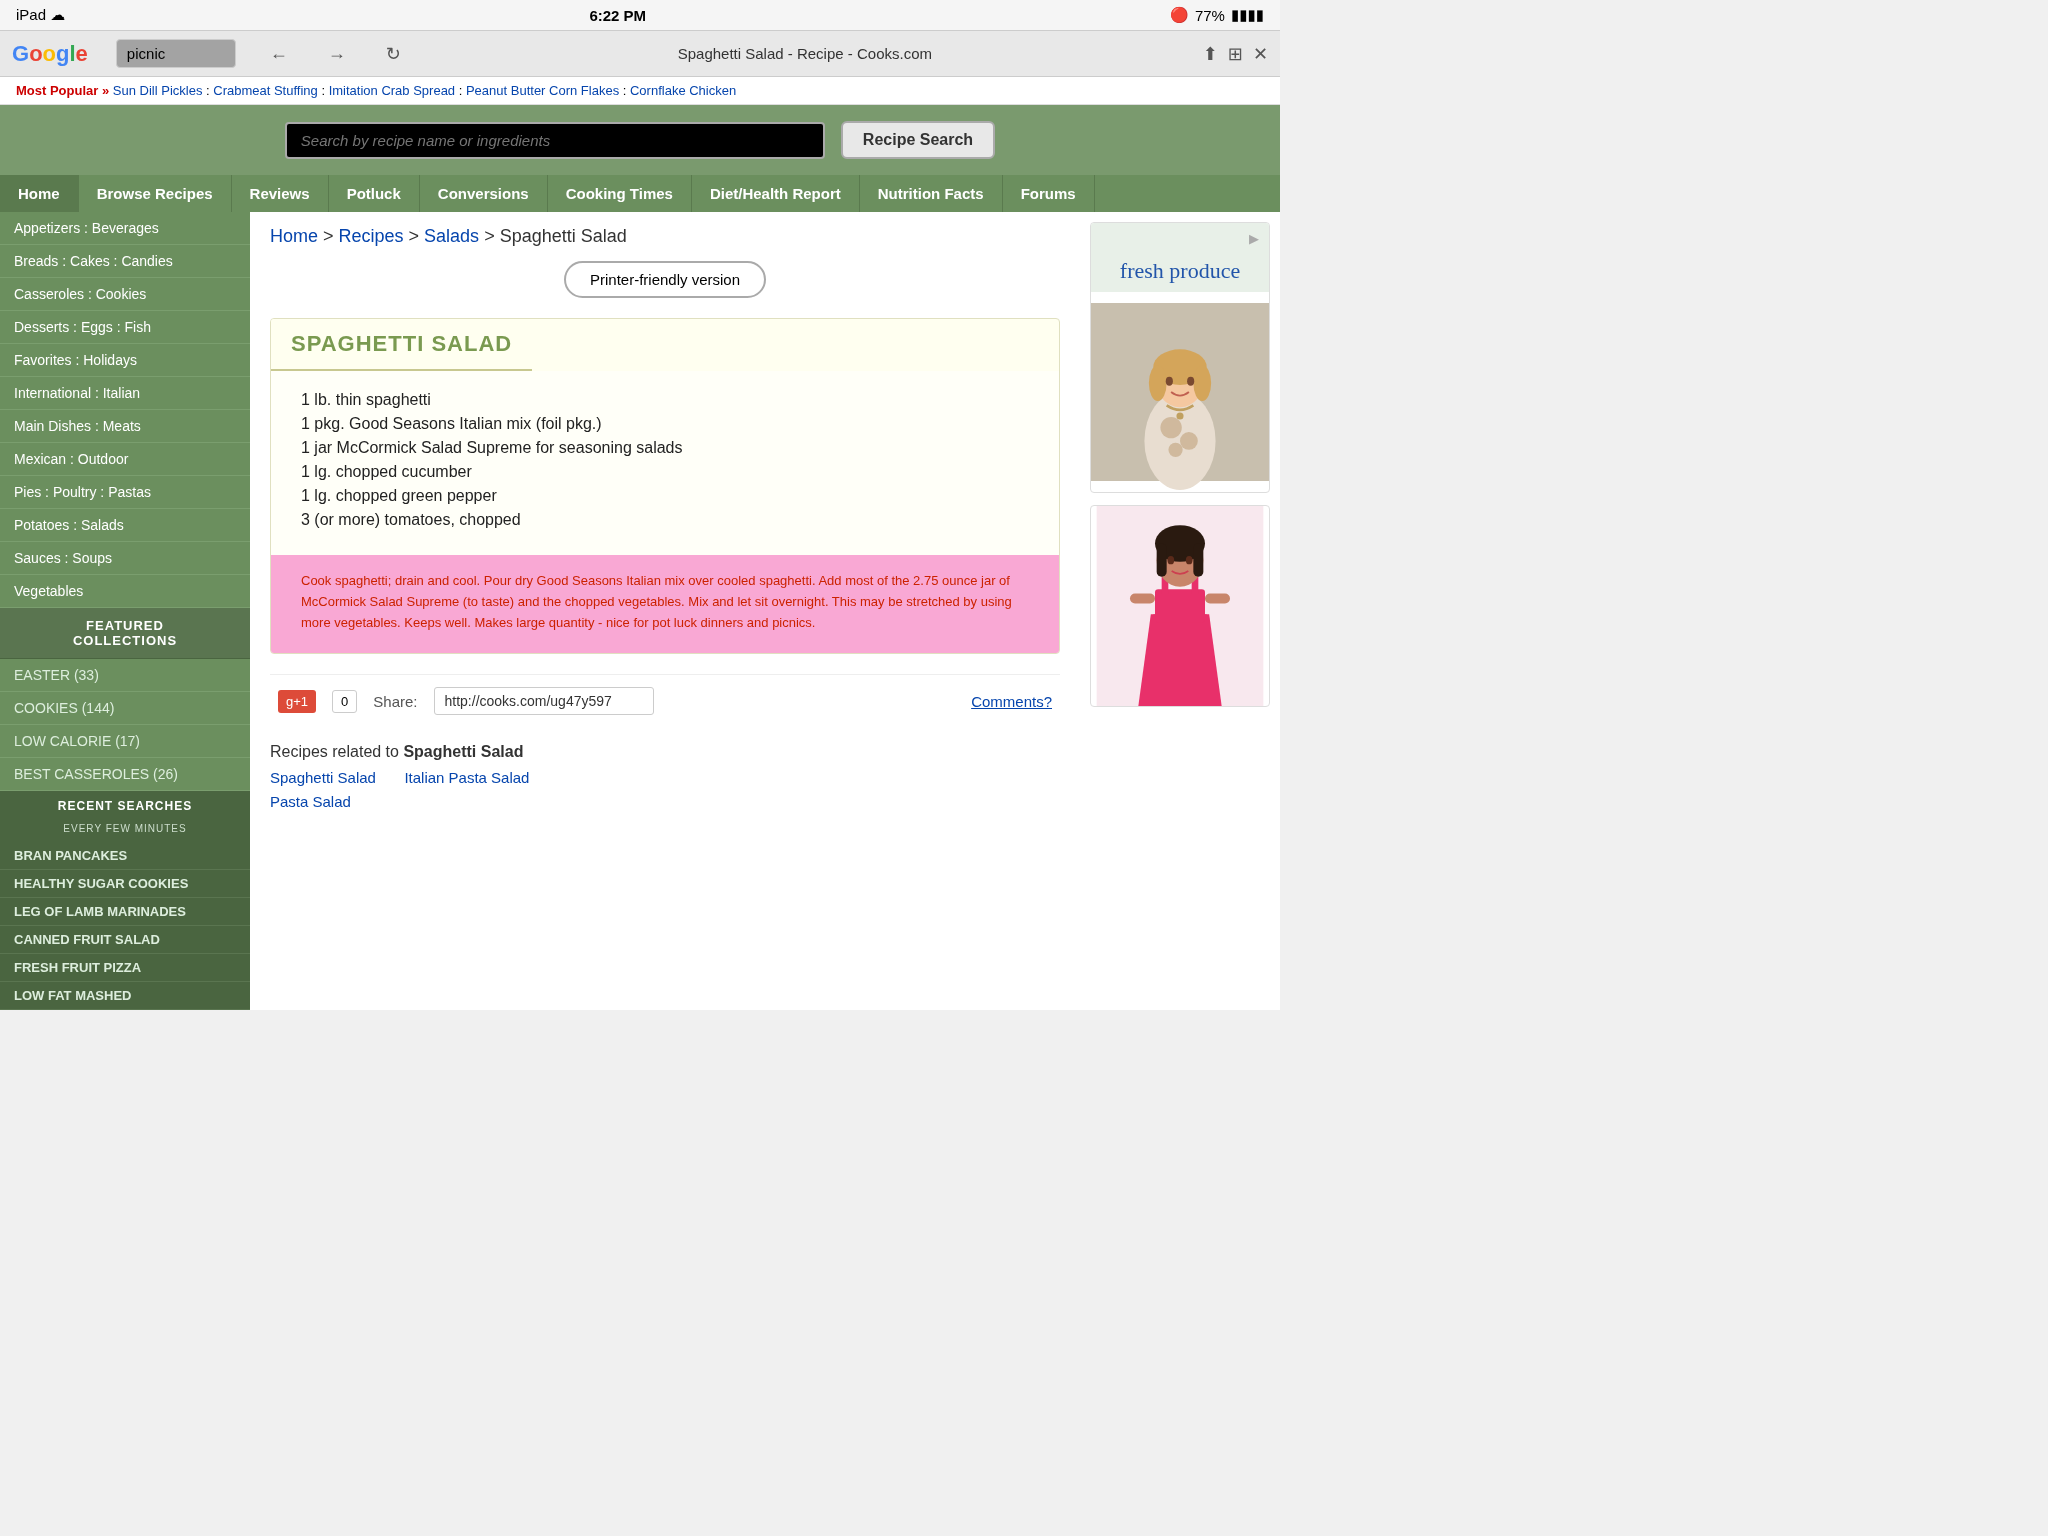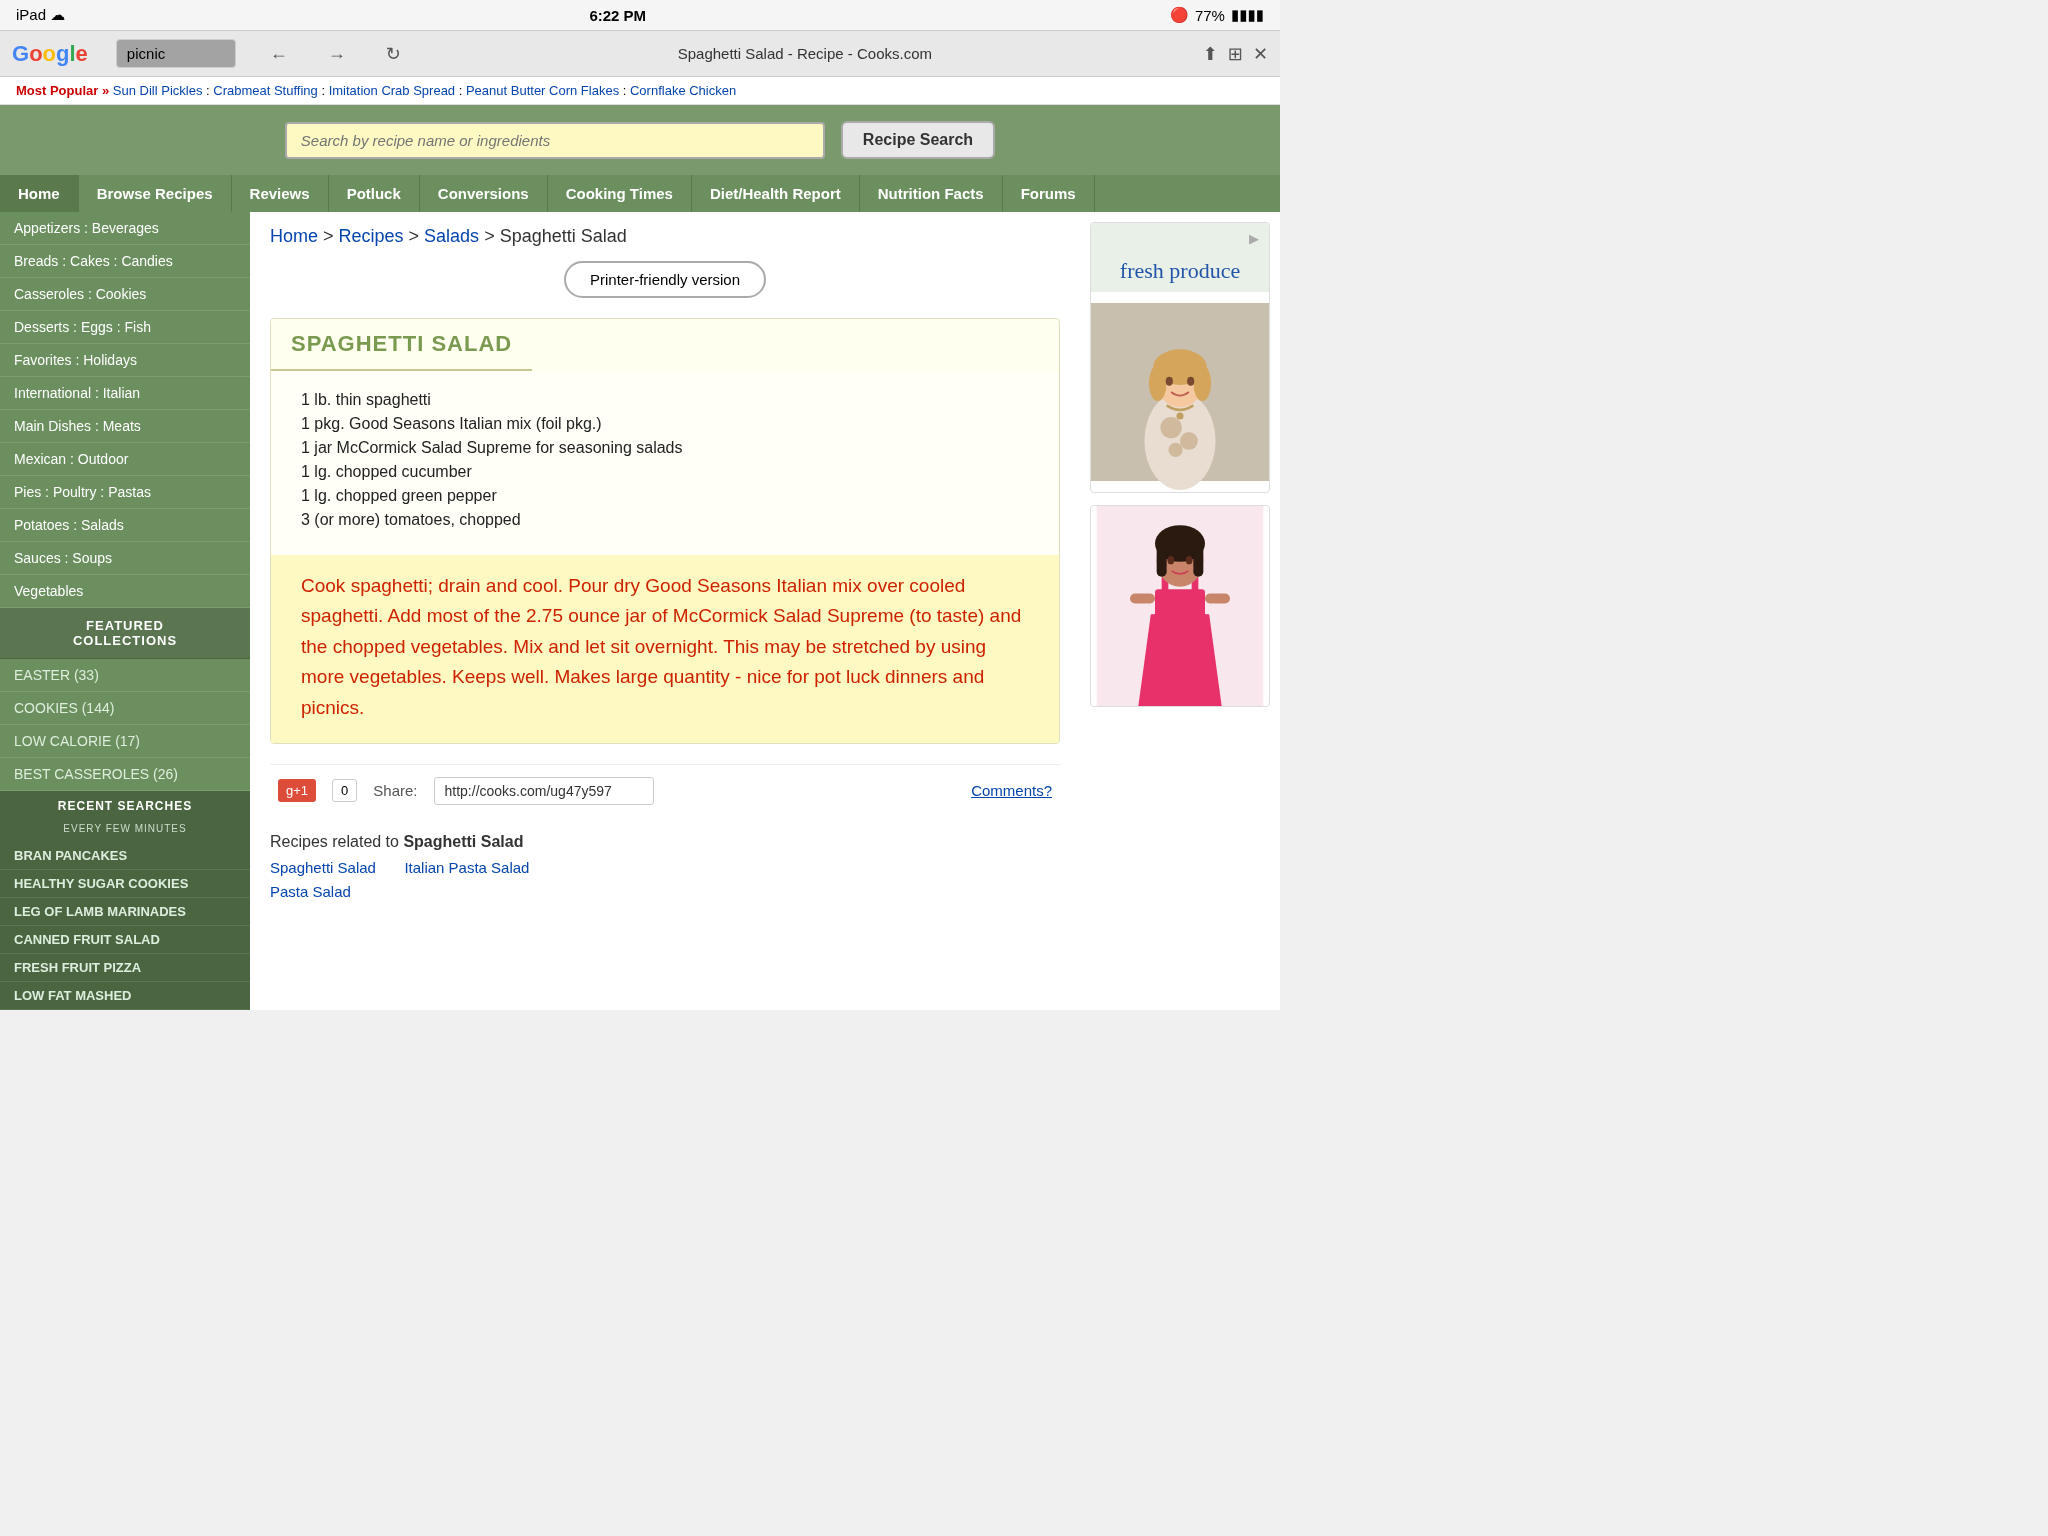--- a/index.html
+++ b/index.html
@@ -80,21 +80,21 @@
       gap: 16px;
     }
     .search-input {
       width: 540px;
       padding: 8px 14px;
       border: 2px solid #aaa;
       border-radius: 4px;
       font-size: 15px;
       color: #888;
       font-style: italic;
-      background: #fef9c3;
+      background: #000000;
     }
     .search-btn {
       background: #e8e8e8;
       border: 2px solid #aaa;
       border-radius: 6px;
       padding: 8px 20px;
       font-size: 16px;
       font-weight: bold;
       cursor: pointer;
       color: #333;
@@ -243,23 +243,23 @@
       background: #fffff8;
     }
     .recipe-ingredients li {
       list-style: none;
       font-size: 16px;
       margin-bottom: 6px;
       color: #222;
     }
     .recipe-instructions {
       padding: 16px 30px 20px;
-      background: #fef9c3;
+      background: #f9a8d4;
       color: #cc2200;
-      font-size: 19px;
+      font-size: 13px;
       line-height: 1.6;
     }
 
     
     .share-bar {
       display: flex;
       align-items: center;
       gap: 16px;
       padding: 12px 8px;
       border-top: 1px solid #eee;

